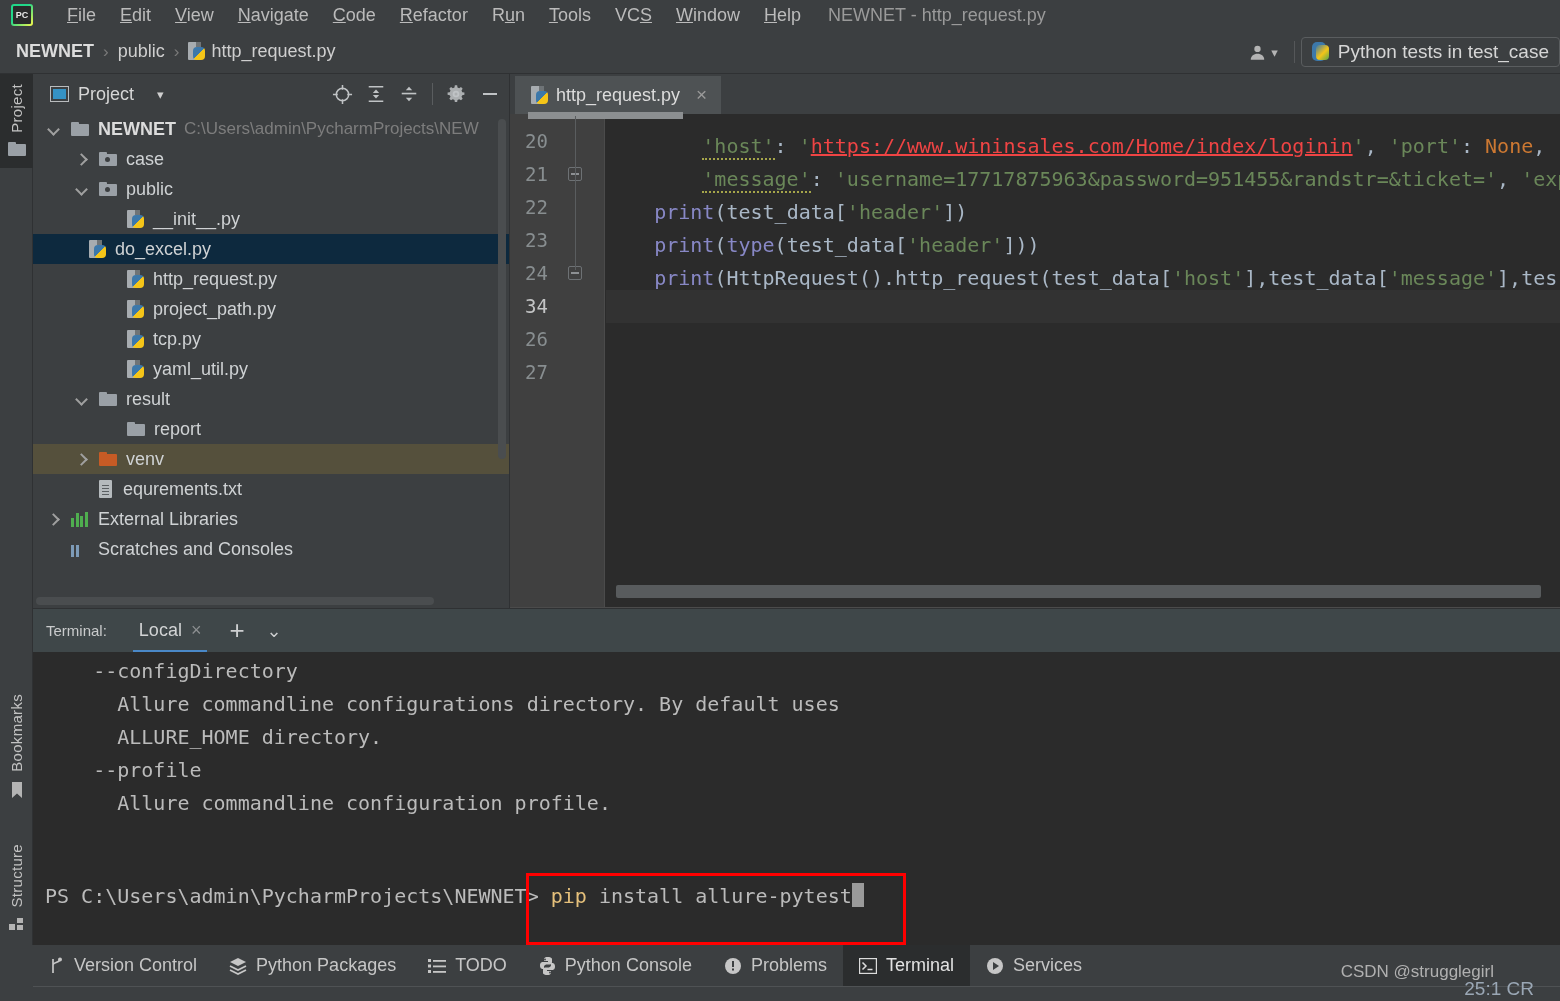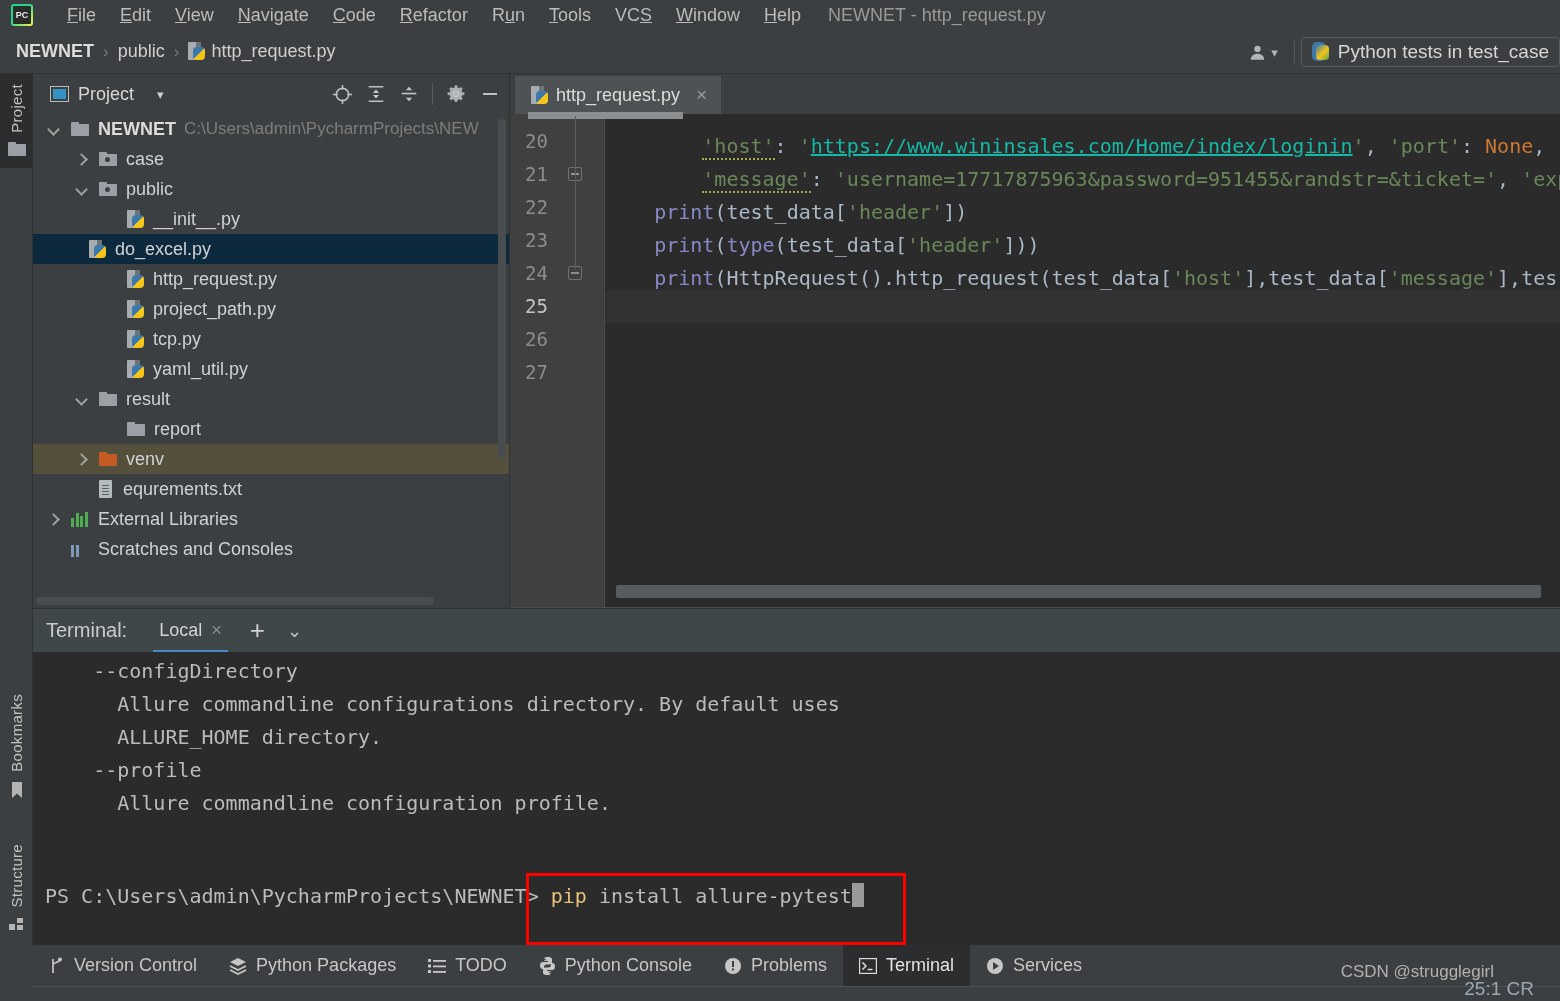--- a/index.html
+++ b/index.html
@@ -202,37 +202,37 @@
     color: #a9b7c6; overflow: hidden; white-space: pre;
   }
   .cline { position: absolute; left: 0; white-space: pre; line-height: 33px; }
   .cur-line-bg {
     position: absolute; left: 0; right: 0; height: 33px; background: #323232;
   }
   .tk-str { color: #6a8759; }
   .tk-kw  { color: #cc7832; }
   .tk-fn  { color: #8888c6; }
   .tk-punct { color: #a9b7c6; }
-  .tk-link { color: #14b8a6; text-decoration: underline; }
+  .tk-link { color: #ef4444; text-decoration: underline; }
   .wavy { border-bottom: 2px dotted #a5a54a; }
   .hscroll-thumb {
     position: absolute; left: 106px; bottom: 10px; width: 925px; height: 13px;
     background: #585b5d; border-radius: 2px;
   }
   .editor-bottom-rule {
     position: absolute; left: 0; right: 0; bottom: 0; height: 1px; background: #4b4b4b;
   }
 
   
   .term-header {
     position: absolute; left: 33px; top: 608px; width: 1527px; height: 44px;
     background: #3f4749; display: flex; align-items: center;
     border-top: 1px solid #2f3133;
   }
-  .term-label { color: #c9cbcc; font-size: 20px; margin-left: 13px; }
+  .term-label { color: #c9cbcc; font-size: 15px; margin-left: 13px; }
   .term-tab {
     margin-left: 26px; position: relative; height: 44px;
     display: flex; align-items: center; gap: 9px; padding: 0 6px;
   }
   .term-tab .name { color: #d2d4d5; font-size: 18px; }
   .term-tab .x { color: #8c8f91; font-size: 18px; }
   .term-tab::after {
     content: ""; position: absolute; left: 0; right: 0; bottom: 0; height: 3px; background: #4a88c7;
   }
   .term-plus { color: #cdcfd0; font-size: 26px; margin-left: 22px; font-weight: 300; }
@@ -556,21 +556,21 @@
       <div class="gutter">
         <div class="gutter-scroll"></div>
         <div id="gutter-lines">
             <div class="lineno" style="top: 16px;">20</div>
             <div class="lineno" style="top: 49px;">21</div>
             <div class="fold-ico" style="top: 53px;"></div>
             <div class="lineno" style="top: 82px;">22</div>
             <div class="lineno" style="top: 115px;">23</div>
             <div class="lineno" style="top: 148px;">24</div>
             <div class="fold-ico" style="top: 152px;"></div>
-            <div class="lineno cur" style="top: 181px;">25</div>
+            <div class="lineno cur" style="top: 181px;">34</div>
             <div class="lineno" style="top: 214px;">26</div>
             <div class="lineno" style="top: 247px;">27</div>
             <div class="fold-line" style="top: 2px; height: 154px;"></div>
           </div>
       </div>
       <div class="codearea" id="code-lines"><div class="cline" style="top: 16px;"><span class="tk-punct">        </span><span class="tk-str wavy">'host'</span><span class="tk-punct">: </span><span class="tk-str">'</span><span class="tk-link">https://www.wininsales.com/Home/index/loginin</span><span class="tk-str">'</span><span class="tk-punct">, </span><span class="tk-str">'port'</span><span class="tk-punct">: </span><span class="tk-kw">None</span><span class="tk-punct">, </span><span class="tk-str">'he</span></div><div class="cline" style="top: 49px;"><span class="tk-punct">        </span><span class="tk-str wavy">'message'</span><span class="tk-punct">: </span><span class="tk-str">'username=17717875963&amp;password=951455&amp;randstr=&amp;ticket='</span><span class="tk-punct">, </span><span class="tk-str">'expec</span></div><div class="cline" style="top: 82px;"><span class="tk-punct">    </span><span class="tk-fn">print</span><span class="tk-punct">(test_data[</span><span class="tk-str">'header'</span><span class="tk-punct">])</span></div><div class="cline" style="top: 115px;"><span class="tk-punct">    </span><span class="tk-fn">print</span><span class="tk-punct">(</span><span class="tk-fn">type</span><span class="tk-punct">(test_data[</span><span class="tk-str">'header'</span><span class="tk-punct">]))</span></div><div class="cline" style="top: 148px;"><span class="tk-punct">    </span><span class="tk-fn">print</span><span class="tk-punct">(HttpRequest().http_request(test_data[</span><span class="tk-str">'host'</span><span class="tk-punct">],test_data[</span><span class="tk-str">'message'</span><span class="tk-punct">],tes</span></div><div class="cur-line-bg" style="top: 176px;"></div><div class="cline" style="top: 181px;"></div><div class="cline" style="top: 214px;"></div><div class="cline" style="top: 247px;"></div></div>
       <div class="hscroll-thumb"></div>
       <div class="editor-bottom-rule"></div>
     </div>
   </div>

